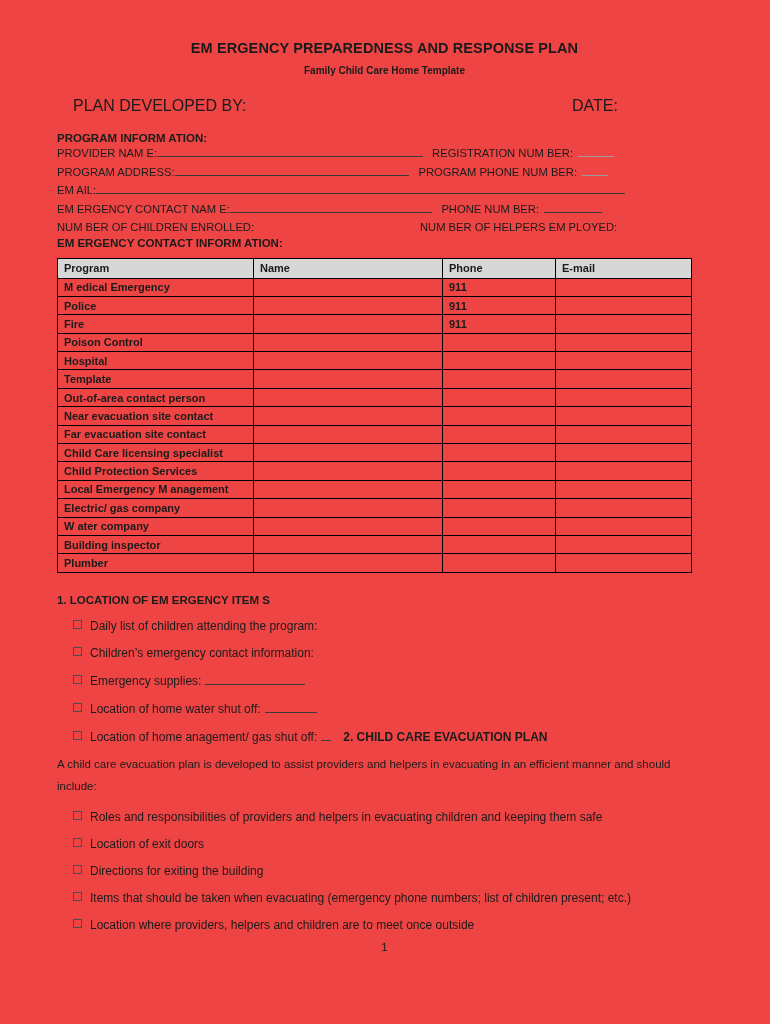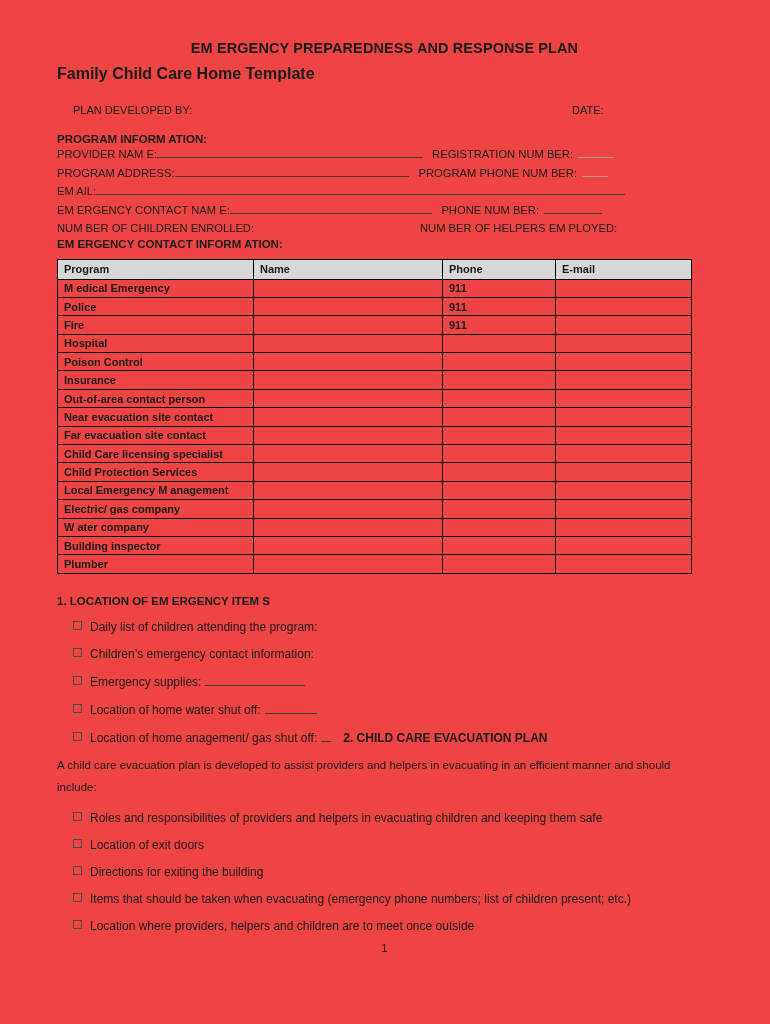--- a/index.html
+++ b/index.html
@@ -8,24 +8,24 @@
     width:770px;height:1024px;
     background:#ef4444;
     font-family:"Liberation Sans",sans-serif;
     color:#1b1b1b;
     overflow:hidden;
   }
   .content{position:absolute;left:57px;top:0;width:655px;}
 
   
   .title1{margin-top:40px;text-align:center;font-size:14.5px;font-weight:bold;letter-spacing:0.1px;}
-  .title2{margin-top:9px;font-size:16px;font-weight:bold;}
-
-  
-  .topline{display:flex;margin-top:21px;font-size:11px;padding-left:16px;}
+  .title2{margin-top:9px;text-align:center;font-size:10px;font-weight:bold;}
+
+  
+  .topline{display:flex;margin-top:21px;font-size:16px;padding-left:16px;}
   .topline .left{width:499px;flex:none;}
 
   
   .sec-heading{font-weight:bold;font-size:11.5px;}
   .pi-heading{margin-top:17px;}
   .field-line{display:flex;align-items:baseline;font-size:11.2px;line-height:18.5px;height:18.5px;}
   .field-line .lbl{white-space:nowrap;}
   .blank{display:inline-block;height:11px;border-bottom:1.2px solid #3a3a3a;}
   .blank.grow{flex:1;}
   .blank.gray{border-bottom-color:#9a9a9a;}
@@ -152,33 +152,33 @@
             <td class="phone-val">911</td>
             <td></td>
           </tr>
           <tr>
             <td class="col-program">Fire</td>
             <td></td>
             <td class="phone-val">911</td>
             <td></td>
           </tr>
           <tr>
+            <td class="col-program">Poison Control</td>
+            <td></td>
+            <td></td>
+            <td></td>
+          </tr>
+          <tr>
             <td class="col-program">Hospital</td>
             <td></td>
             <td></td>
             <td></td>
           </tr>
           <tr>
-            <td class="col-program">Poison Control</td>
-            <td></td>
-            <td></td>
-            <td></td>
-          </tr>
-          <tr>
-            <td class="col-program">Insurance</td>
+            <td class="col-program">Template</td>
             <td></td>
             <td></td>
             <td></td>
           </tr>
           <tr>
             <td class="col-program">Out-of-area contact person</td>
             <td></td>
             <td></td>
             <td></td>
           </tr>

